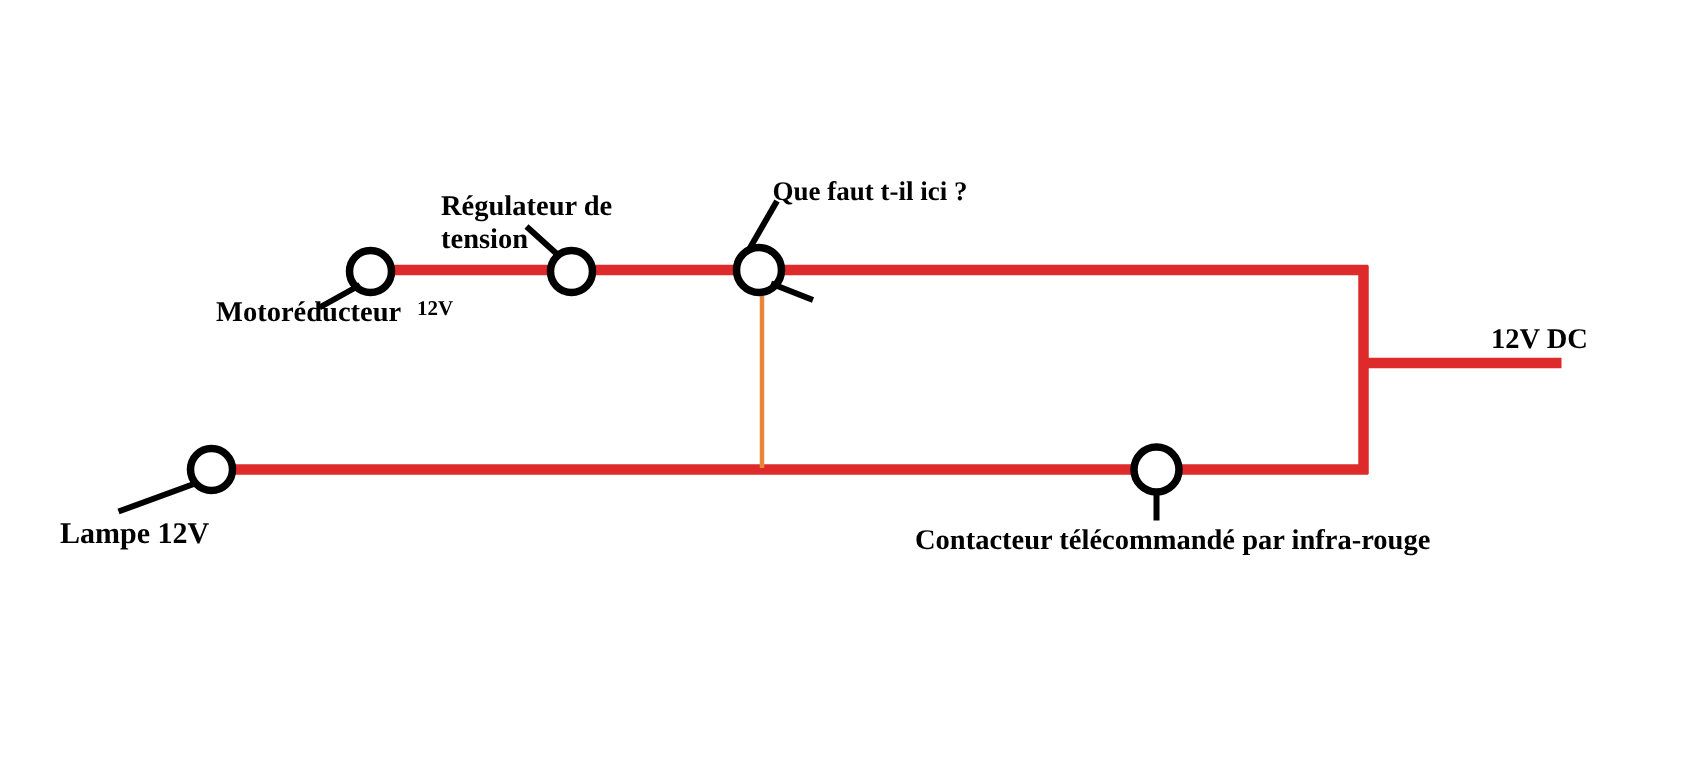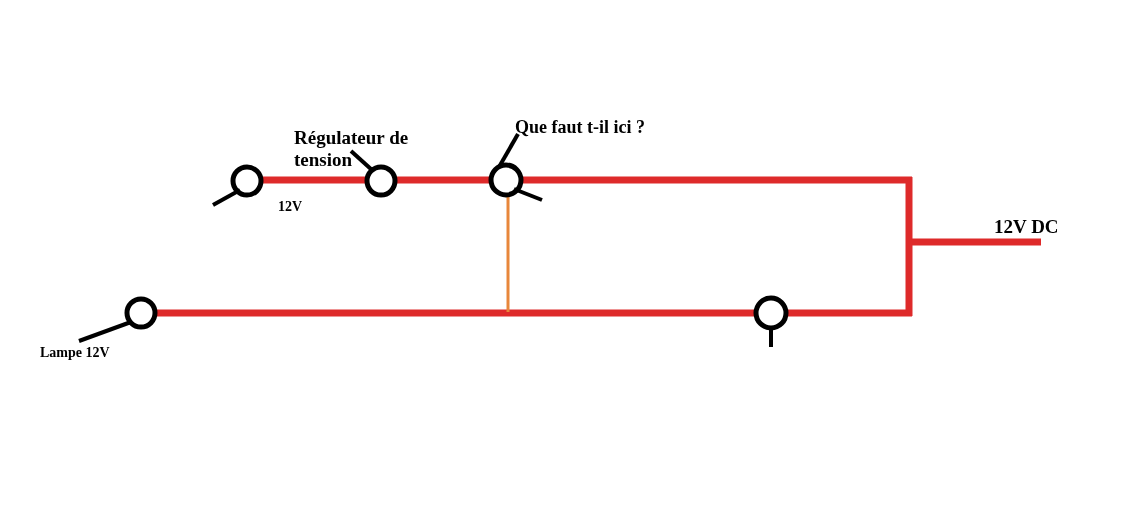--- a/index.html
+++ b/index.html
@@ -29,21 +29,21 @@
     font-weight: bold;
     white-space: pre;
     line-height: 1.18;
     letter-spacing: 0px;
   }
   .lbl-motoreducteur { left: 144px;  top: 198px; font-size: 19px; }
   .lbl-moto-12v      { left: 278px;  top: 199px; font-size: 14px; }
   .lbl-regulateur    { left: 294px;  top: 127px; font-size: 19px; width: 140px; white-space: normal; }
   .lbl-question      { left: 515px;  top: 117px; font-size: 18px; }
   .lbl-note          { left: 524px;  top: 190px; font-size: 18px; width: 360px; white-space: normal; line-height: 1.35; }
-  .lbl-lampe         { left: 40px;   top: 345px; font-size: 14px; text-align: center; }
+  .lbl-lampe         { left: 40px;   top: 345px; font-size: 20px; text-align: center; }
   .lbl-contacteur    { left: 610px;  top: 350px; font-size: 19px; }
   .lbl-dc            { left: 994px;  top: 216px; font-size: 19px; }
 </style>
 </head>
 <body>
 
 <div id="canvas">
 
   <svg id="svg-layer" viewBox="0 0 1134 517">
 
@@ -67,26 +67,28 @@
     <g>
       <line x1="213" y1="205" x2="240" y2="190" stroke="#000000" stroke-width="4"></line>
       <line x1="351" y1="151" x2="372" y2="170" stroke="#000000" stroke-width="4"></line>
       <line x1="518" y1="134" x2="499" y2="167" stroke="#000000" stroke-width="4"></line>
       <line x1="514" y1="189" x2="542" y2="200" stroke="#000000" stroke-width="4"></line>
       <line x1="79" y1="341" x2="131" y2="322" stroke="#000000" stroke-width="4"></line>
       <line x1="771" y1="327" x2="771" y2="347" stroke="#000000" stroke-width="4"></line>
     </g>
   </svg>
 
+  <div class="lbl lbl-motoreducteur">Motoréducteur</div>
 
   <div class="lbl lbl-moto-12v">12V</div>
 
   <div class="lbl lbl-regulateur">Régulateur de tension</div>
 
   <div class="lbl lbl-question">Que faut t-il ici ?</div>
 
 
   <div class="lbl lbl-lampe">Lampe 12V</div>
 
+  <div class="lbl lbl-contacteur">Contacteur télécommandé par infra-rouge</div>
 
   <div class="lbl lbl-dc">12V DC</div>
 
 </div>
 
 </body></html>

